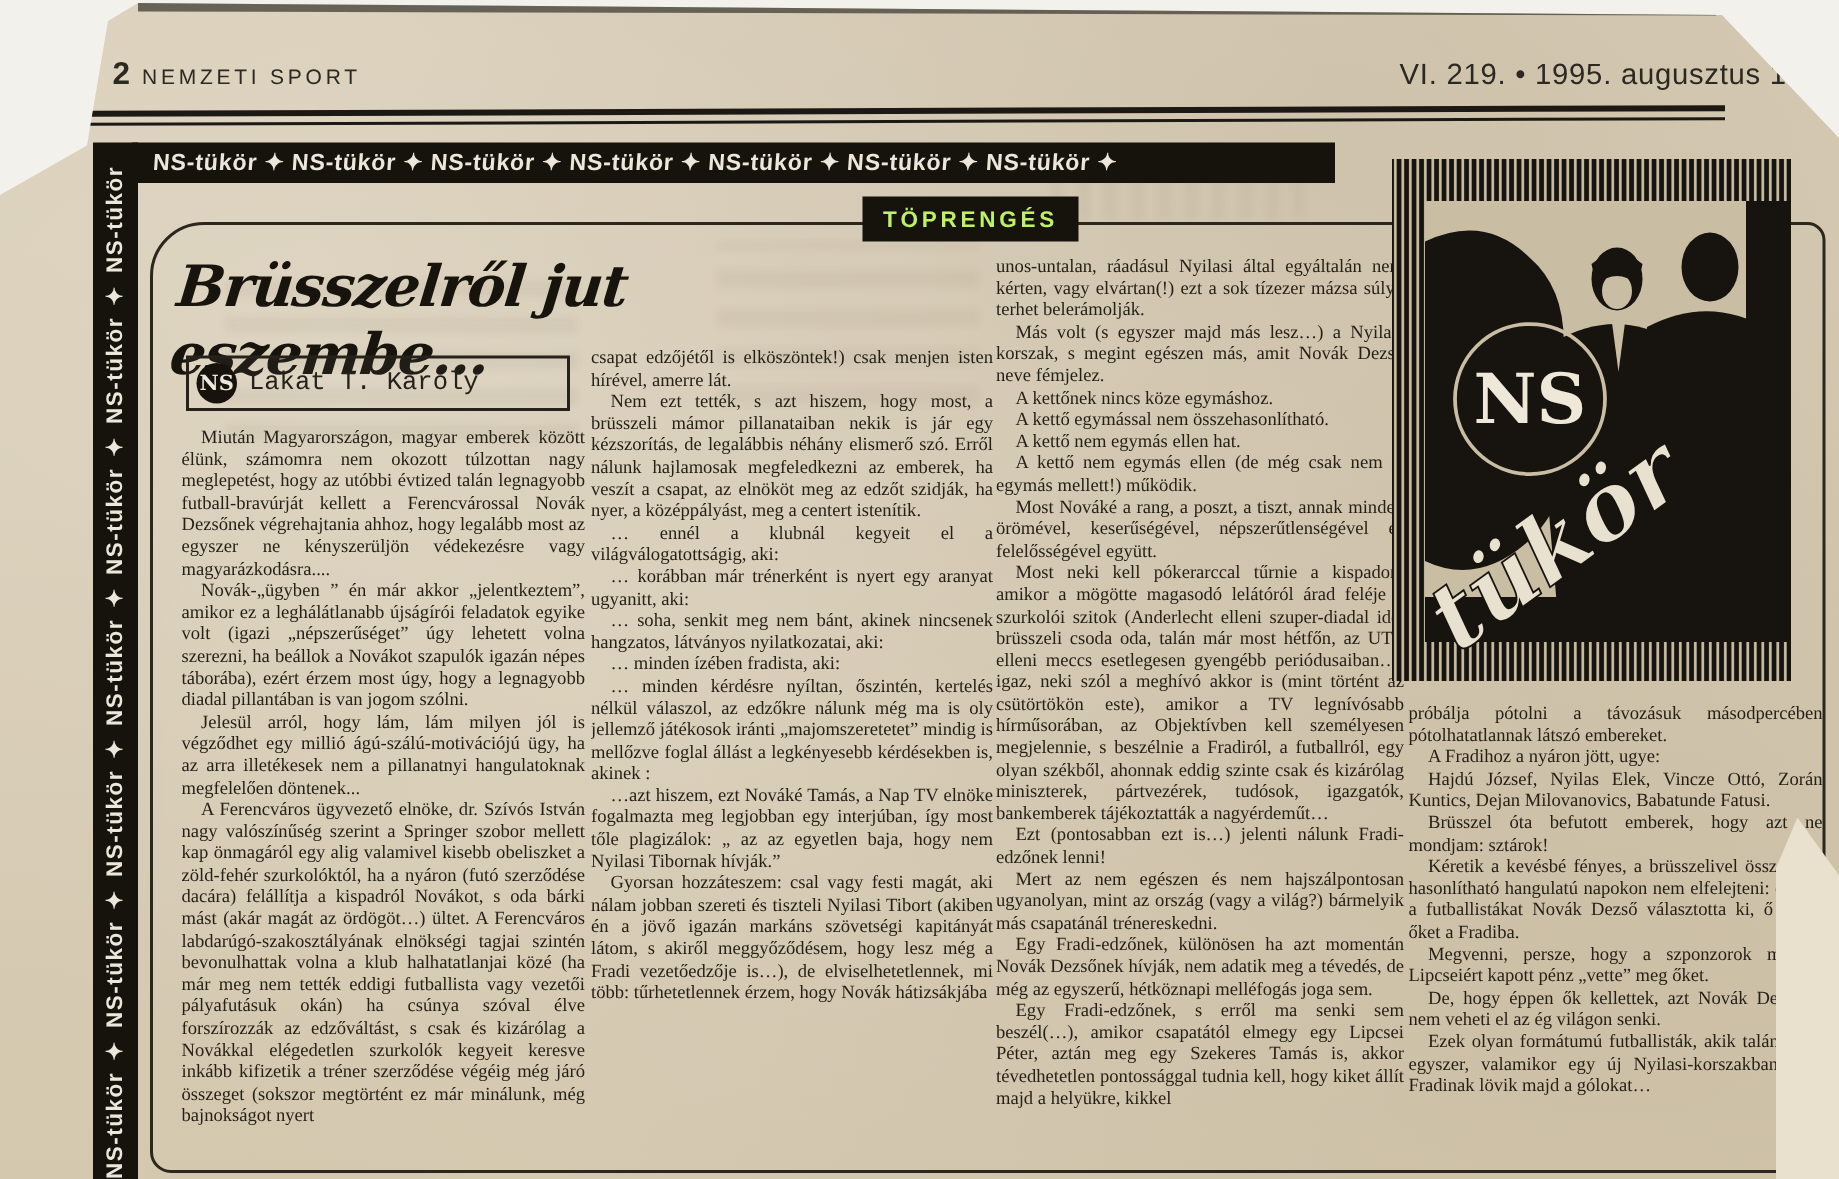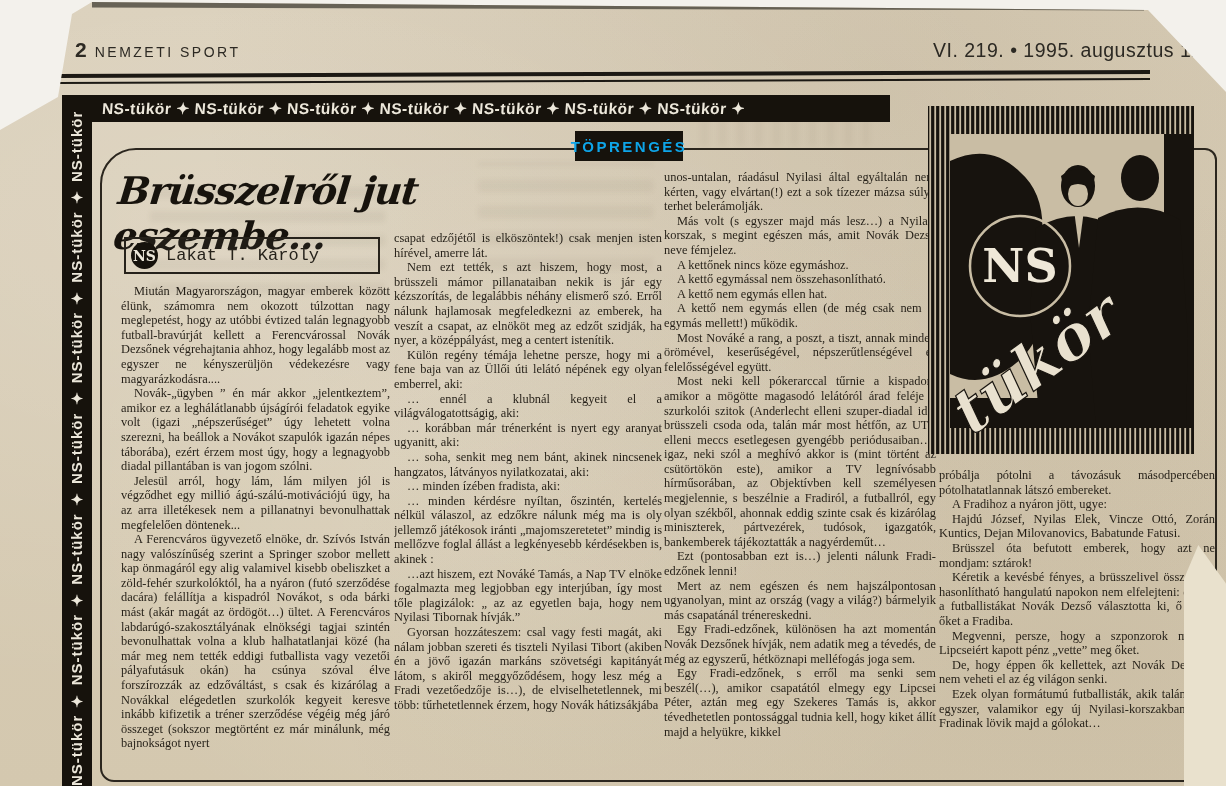--- a/index.html
+++ b/index.html
@@ -56,22 +56,22 @@
     font-family:"Liberation Sans", sans-serif;font-weight:bold;font-size:15px;
     letter-spacing:1px;white-space:nowrap;line-height:30px;height:691px;
   }
   
   .article-box{
     position:absolute;left:100px;top:148px;width:1113px;height:630px;
     border:2px solid #2b261e;border-radius:36px 12px 10px 14px;
     background:transparent;
   }
   .kicker{
-    position:absolute;left:575px;top:131px;width:108px;height:30px;
-    background:#16120c;color:#0ea5e9;font-family:"Liberation Sans", sans-serif;
+    position:absolute;left:575px;top:131px;width:144px;height:30px;
+    background:#16120c;color:#bef264;font-family:"Liberation Sans", sans-serif;
     font-weight:bold;font-size:15px;letter-spacing:2.5px;
     display:flex;align-items:center;justify-content:center;
   }
   
   .title{
     position:absolute;left:116px;top:168px;width:430px;margin:0;
     font-family:"DejaVu Serif", serif;font-style:italic;font-weight:bold;
     font-size:38px;color:#17130d;transform:skewX(-6deg);letter-spacing:-1px;
   }
   .byline{
@@ -142,27 +142,26 @@
   <h1 class="title">Brüsszelről jut eszembe...</h1>
 
   <div class="byline">
     <span class="ns-circle">NS</span>
     <span class="author">Lakat T. Károly</span>
   </div>
 
   <div class="col col1 indent-first" lang="hu">
       <p>Miután Magyarországon, magyar emberek között élünk, számomra nem okozott túlzottan nagy meglepetést, hogy az utóbbi évtized talán legnagyobb futball-bravúrját kellett a Ferencvárossal Novák Dezsőnek végrehajtania ahhoz, hogy legalább most az egyszer ne kényszerüljön védekezésre vagy magyarázkodásra....</p>
       <p>Novák-„ügyben ” én már akkor „jelentkeztem”, amikor ez a leghálátlanabb újságírói feladatok egyike volt (igazi „népszerűséget” úgy lehetett volna szerezni, ha beállok a Novákot szapulók igazán népes táborába), ezért érzem most úgy, hogy a legnagyobb diadal pillantában is van jogom szólni.</p>
-      <p>Jelesül arról, hogy lám, lám milyen jól is végződhet egy millió ágú-szálú-motivációjú ügy, ha az arra illetékesek nem a pillanatnyi bevonulhattak megfelelően döntenek...</p>
+      <p>Jelesül arról, hogy lám, lám milyen jól is végződhet egy millió ágú-szálú-motivációjú ügy, ha az arra illetékesek nem a pillanatnyi hangulatoknak megfelelően döntenek...</p>
       <p>A Ferencváros ügyvezető elnöke, dr. Szívós István nagy valószínűség szerint a Springer szobor mellett kap önmagáról egy alig valamivel kisebb obeliszket a zöld-fehér szurkolóktól, ha a nyáron (futó szerződése dacára) felállítja a kispadról Novákot, s oda bárki mást (akár magát az ördögöt…) ültet. A Ferencváros labdarúgó-szakosztályának elnökségi tagjai szintén bevonulhattak volna a klub halhatatlanjai közé (ha már meg nem tették eddigi futballista vagy vezetői pályafutásuk okán) ha csúnya szóval élve forszírozzák az edzőváltást, s csak és kizárólag a Novákkal elégedetlen szurkolók kegyeit keresve inkább kifizetik a tréner szerződése végéig még járó összeget (sokszor megtörtént ez már minálunk, még bajnokságot nyert</p>
     </div>
   <div class="col col2" lang="hu">
       <p>csapat edzőjétől is elköszöntek!) csak menjen isten hírével, amerre lát.</p>
       <p>Nem ezt tették, s azt hiszem, hogy most, a brüsszeli mámor pillanataiban nekik is jár egy kézszorítás, de legalábbis néhány elismerő szó. Erről nálunk hajlamosak megfeledkezni az emberek, ha veszít a csapat, az elnököt meg az edzőt szidják, ha nyer, a középpályást, meg a centert istenítik.</p>
-      <p>Külön regény témája lehetne persze, hogy mi a fene baja van az Üllői úti lelátó népének egy olyan emberrel, aki:</p>
       <p>… ennél a klubnál kegyeit el a világválogatottságig, aki:</p>
       <p>… korábban már trénerként is nyert egy aranyat ugyanitt, aki:</p>
       <p>… soha, senkit meg nem bánt, akinek nincsenek hangzatos, látványos nyilatkozatai, aki:</p>
       <p>… minden ízében fradista, aki:</p>
       <p>… minden kérdésre nyíltan, őszintén, kertelés nélkül válaszol, az edzőkre nálunk még ma is oly jellemző játékosok iránti „majomszeretetet” mindig is mellőzve foglal állást a legkényesebb kérdésekben is, akinek :</p>
       <p>…azt hiszem, ezt Nováké Tamás, a Nap TV elnöke fogalmazta meg legjobban egy interjúban, így most tőle plagizálok: „ az az egyetlen baja, hogy nem Nyilasi Tibornak hívják.”</p>
       <p>Gyorsan hozzáteszem: csal vagy festi magát, aki nálam jobban szereti és tiszteli Nyilasi Tibort (akiben én a jövő igazán markáns szövetségi kapitányát látom, s akiről meggyőződésem, hogy lesz még a Fradi vezetőedzője is…), de elviselhetetlennek, mi több: tűrhetetlennek érzem, hogy Novák hátizsákjába</p>
     </div>
   <div class="col col3" lang="hu">
       <p>unos-untalan, ráadásul Nyilasi által egyáltalán nem kérten, vagy elvártan(!) ezt a sok tízezer mázsa súlyú terhet belerámolják.</p>

